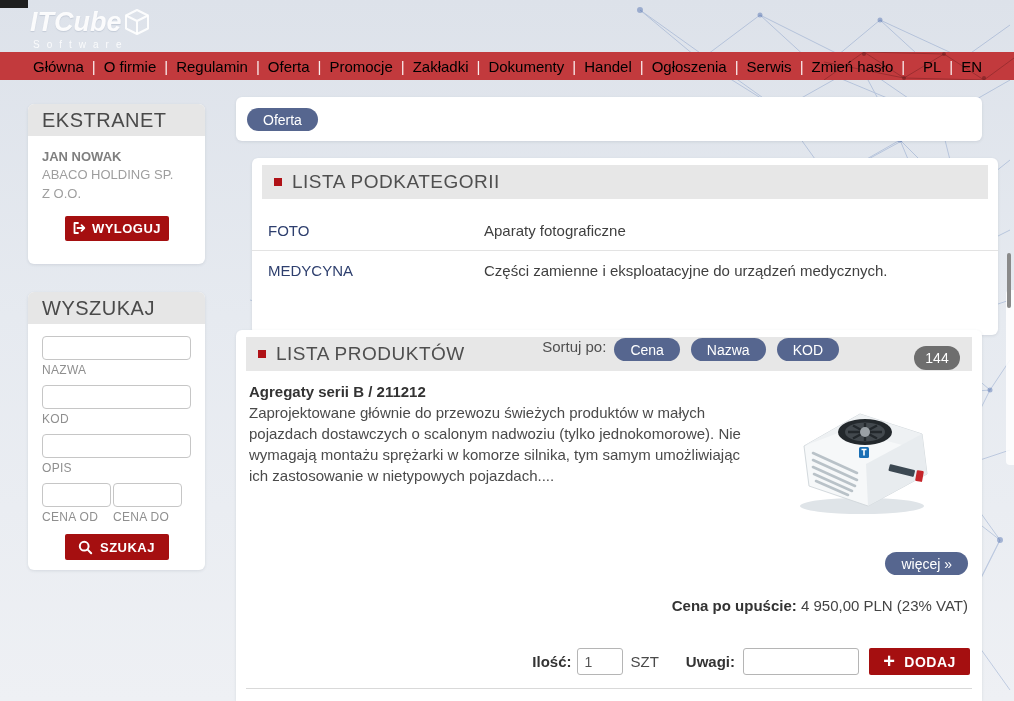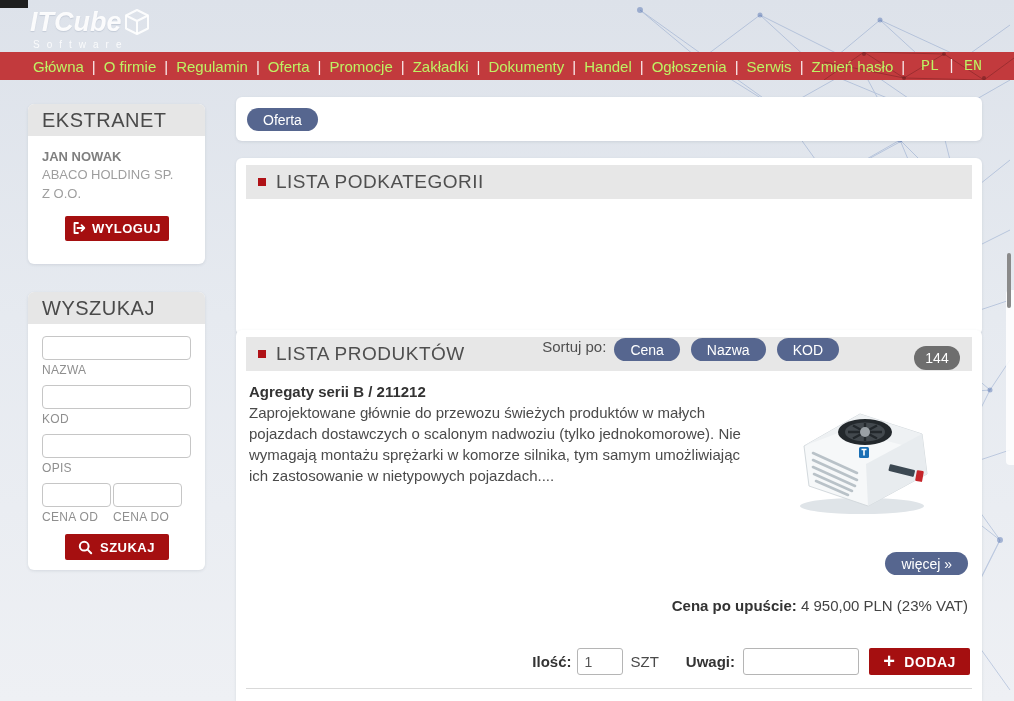--- a/index.html
+++ b/index.html
@@ -33,23 +33,23 @@
   }
 
   
   .navbar {
     position:absolute; left:0; top:52px; width:1014px; height:28px;
     background:#c23a3d; z-index:2; display:flex; align-items:center;
     color:#fff; font-size:15px;
   }
   .nav-overlay { position:absolute; right:0; top:0; height:28px; pointer-events:none; }
   .nav-items { display:flex; align-items:center; padding-left:33px; position:relative; z-index:1; }
-  .nav-link { color:#bef264; text-decoration:none; cursor:pointer; white-space:nowrap; }
+  .nav-link { color:#000000; text-decoration:none; cursor:pointer; white-space:nowrap; }
   .nav-sep { margin:0 8px; color:rgba(255,255,255,0.9); }
-  .nav-langs { position:absolute; right:32px; top:0; height:28px; display:flex; align-items:center; font-size:15px; z-index:1;font-family:Liberation Mono, monospace; }
+  .nav-langs { position:absolute; right:32px; top:0; height:28px; display:flex; align-items:center; font-size:15px; z-index:1; }
 
   
   .panel {
     position:absolute; background:#fff; border-radius:6px;
     box-shadow:0 1px 3px rgba(60,70,90,0.12); z-index:2;
   }
 
   
   .box-header {
     height:32px; background:#e6e6e6; border-radius:6px 6px 0 0;
@@ -82,21 +82,21 @@
   
   .breadcrumb-panel { left:236px; top:97px; width:746px; height:44px; }
   .pill {
     display:inline-flex; align-items:center; justify-content:center;
     background:#56668f; color:#fff; border-radius:12px; height:23px;
     padding:0 16px; font-size:14px; border:none; cursor:pointer;
     font-family:"Liberation Sans",sans-serif; white-space:nowrap;
   }
   .breadcrumb-pill { position:absolute; left:11px; top:11px; }
 
-  .subcat-panel { left:236px; top:158px; width:746px; height:177px; }
+  .subcat-panel { left:252px; top:158px; width:746px; height:177px; }
   .section-bar {
     position:absolute; left:10px; top:7px; width:726px; height:34px;
     background:#e7e7e7; display:flex; align-items:center; padding:0 12px;
   }
   .bullet { width:8px; height:8px; background:#b01217; margin-right:10px; flex:0 0 auto; }
   .section-title { font-size:19px; color:#4f4f4f; letter-spacing:0.5px; white-space:nowrap; }
 
   .subcat-rows { position:absolute; left:0; top:52px; width:746px; }
   .subcat-row { display:flex; align-items:center; height:40px; padding-left:16px; }
   .subcat-row + .subcat-row { border-top:1px solid #e3e3e3; }
@@ -317,20 +317,30 @@
 
   <div class="panel breadcrumb-panel">
     <button class="pill breadcrumb-pill">Oferta</button>
   </div>
 
   <div class="panel subcat-panel">
     <div class="section-bar">
       <span class="bullet"></span>
       <span class="section-title">LISTA PODKATEGORII</span>
     </div>
+    <div class="subcat-rows">
+      <div class="subcat-row">
+        <a class="subcat-name">FOTO</a>
+        <span class="subcat-desc">Aparaty fotograficzne</span>
+      </div>
+      <div class="subcat-row">
+        <a class="subcat-name">MEDYCYNA</a>
+        <span class="subcat-desc">Części zamienne i eksploatacyjne do urządzeń medycznych.</span>
+      </div>
+    </div>
   </div>
 
   <div class="panel products-panel">
     <div class="section-bar">
       <span class="bullet"></span>
       <span class="section-title">LISTA PRODUKTÓW</span>
       <div class="sort-area">
         <span class="sort-label">Sortuj po:</span>
         <button class="pill">Cena</button>
         <button class="pill">Nazwa</button>

